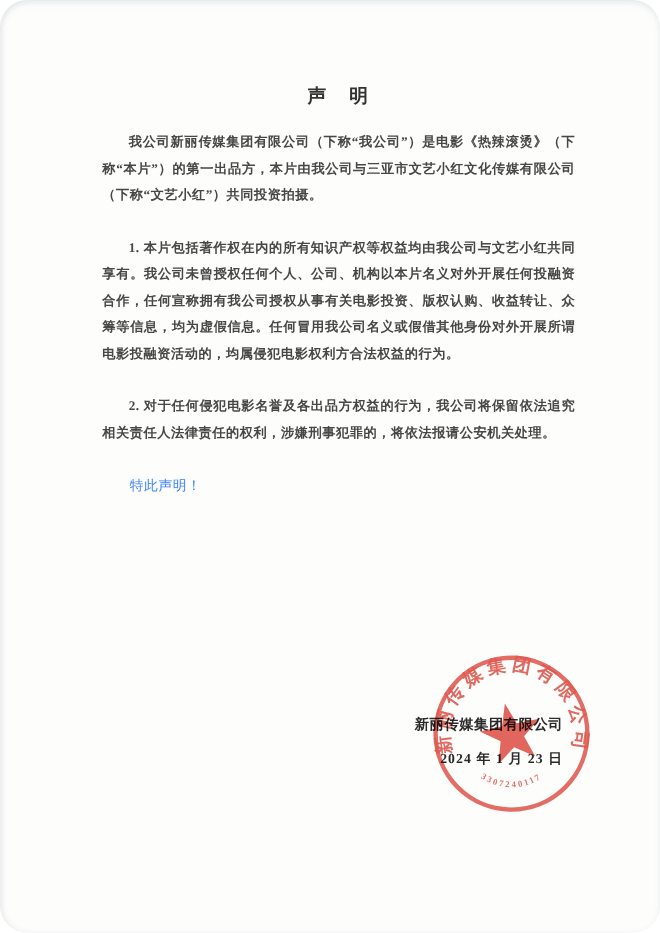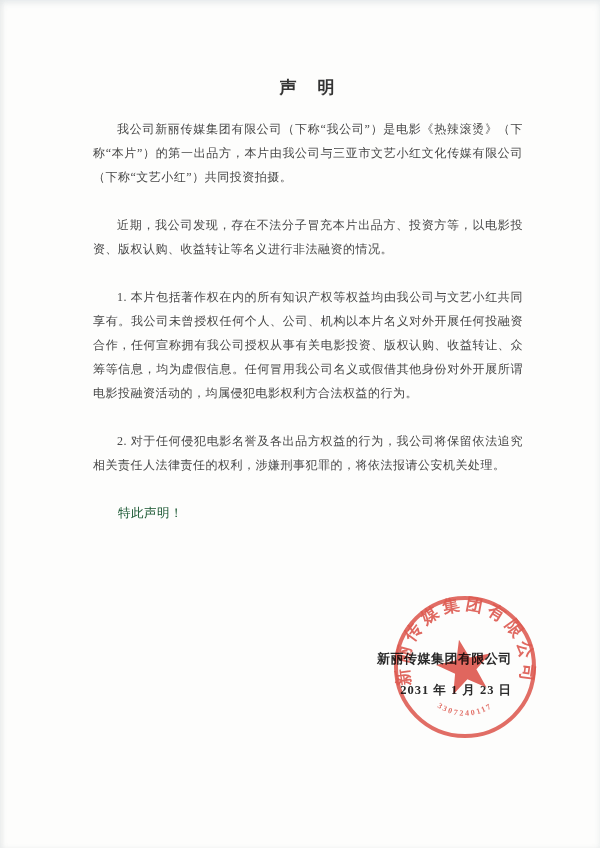--- a/index.html
+++ b/index.html
@@ -10,20 +10,21 @@
   .page {
     position: relative;
     width: 600px;
     height: 848px;
     margin: 0 auto;
     background: #fdfdfc;
     overflow: hidden;
     font-family: "Liberation Serif", "DejaVu Serif", serif;
     color: #474747;
     box-shadow: inset 0 3px 6px rgba(195,205,212,0.35), inset 3px 0 4px rgba(200,200,200,0.18);
+    border-radius: 25px;
   }
   .content {
     position: absolute;
     top: 76px;
     left: 93px;
     width: 430px;
   }
   .doc-title {
     margin: 0 0 18px 0;
     font-size: 17px;
@@ -33,28 +34,29 @@
     letter-spacing: 2px;
   }
   .para {
     margin: 0 0 24px 0;
     font-size: 12px;
     line-height: 24px;
     text-align: justify;
     text-indent: 2em;
     letter-spacing: 0.5px;
     color: #474747;
+    font-weight: bold;
   }
   .closing {
     margin: 0;
     font-size: 12.5px;
     line-height: 24px;
     text-indent: 2em;
     letter-spacing: 0.5px;
-    color: #14532d;
+    color: #3b82f6;
   }
   .sign {
     position: absolute;
     top: 650px;
     right: 88px;
     text-align: right;
     z-index: 1;
   }
   .sign-company {
     font-size: 13px;
@@ -87,30 +89,29 @@
 </style>
 </head>
 <body>
 
 <div class="page">
 
   <div class="content">
     <h1 class="doc-title">声　明</h1>
 
     <p class="para">我公司新丽传媒集团有限公司（下称“我公司”）是电影《热辣滚烫》（下称“本片”）的第一出品方，本片由我公司与三亚市文艺小红文化传媒有限公司（下称“文艺小红”）共同投资拍摄。</p>
-    <p class="para">近期，我公司发现，存在不法分子冒充本片出品方、投资方等，以电影投资、版权认购、收益转让等名义进行非法融资的情况。</p>
     <p class="para">1. 本片包括著作权在内的所有知识产权等权益均由我公司与文艺小红共同享有。我公司未曾授权任何个人、公司、机构以本片名义对外开展任何投融资合作，任何宣称拥有我公司授权从事有关电影投资、版权认购、收益转让、众筹等信息，均为虚假信息。任何冒用我公司名义或假借其他身份对外开展所谓电影投融资活动的，均属侵犯电影权利方合法权益的行为。</p>
     <p class="para">2. 对于任何侵犯电影名誉及各出品方权益的行为，我公司将保留依法追究相关责任人法律责任的权利，涉嫌刑事犯罪的，将依法报请公安机关处理。</p>
 
     <p class="closing">特此声明！</p>
   </div>
 
   <div class="sign">
     <div class="sign-company">新丽传媒集团有限公司</div>
-    <div class="sign-date">2031 年 1 月 23 日</div>
+    <div class="sign-date">2024 年 1 月 23 日</div>
   </div>
 
   <svg class="seal" viewBox="0 0 152 152" aria-hidden="true">
     <defs>
       <path id="seal-arc-top" d="M 23.2,97.4 A 57,57 0 1 1 128.8,97.4" fill="none"></path>
       <path id="seal-arc-bottom" d="M 34,101 A 49,49 0 0 0 118,101" fill="none"></path>
     </defs>
     <circle cx="76" cy="76" r="69" fill="none" stroke="#dc4b41" stroke-width="4" opacity="0.88"></circle>
     <path d="M76,48 L82.8,67.7 L103.6,68 L86.9,80.6 L93,100.5 L76,88.5 L59,100.5 L65.1,80.6 L48.4,68 L69.2,67.7 Z" fill="#dc4b41" opacity="0.92" transform="rotate(-12 76 77)"></path>
     <text font-size="17" fill="#dc4b41" letter-spacing="4.5" opacity="0.9">

